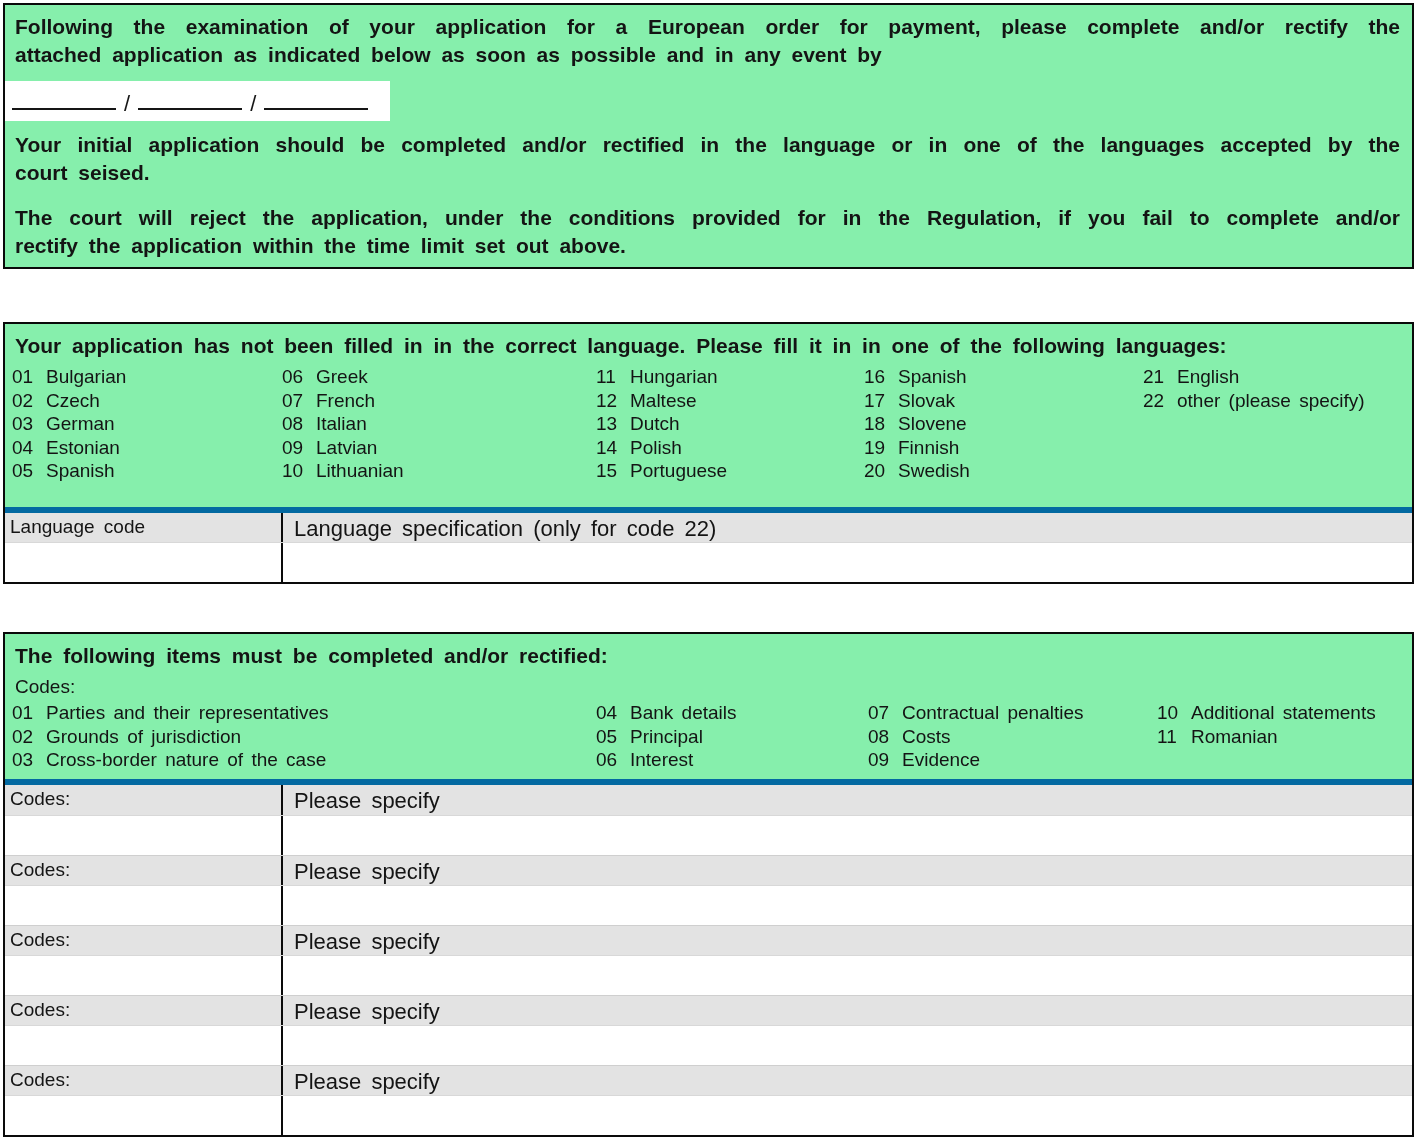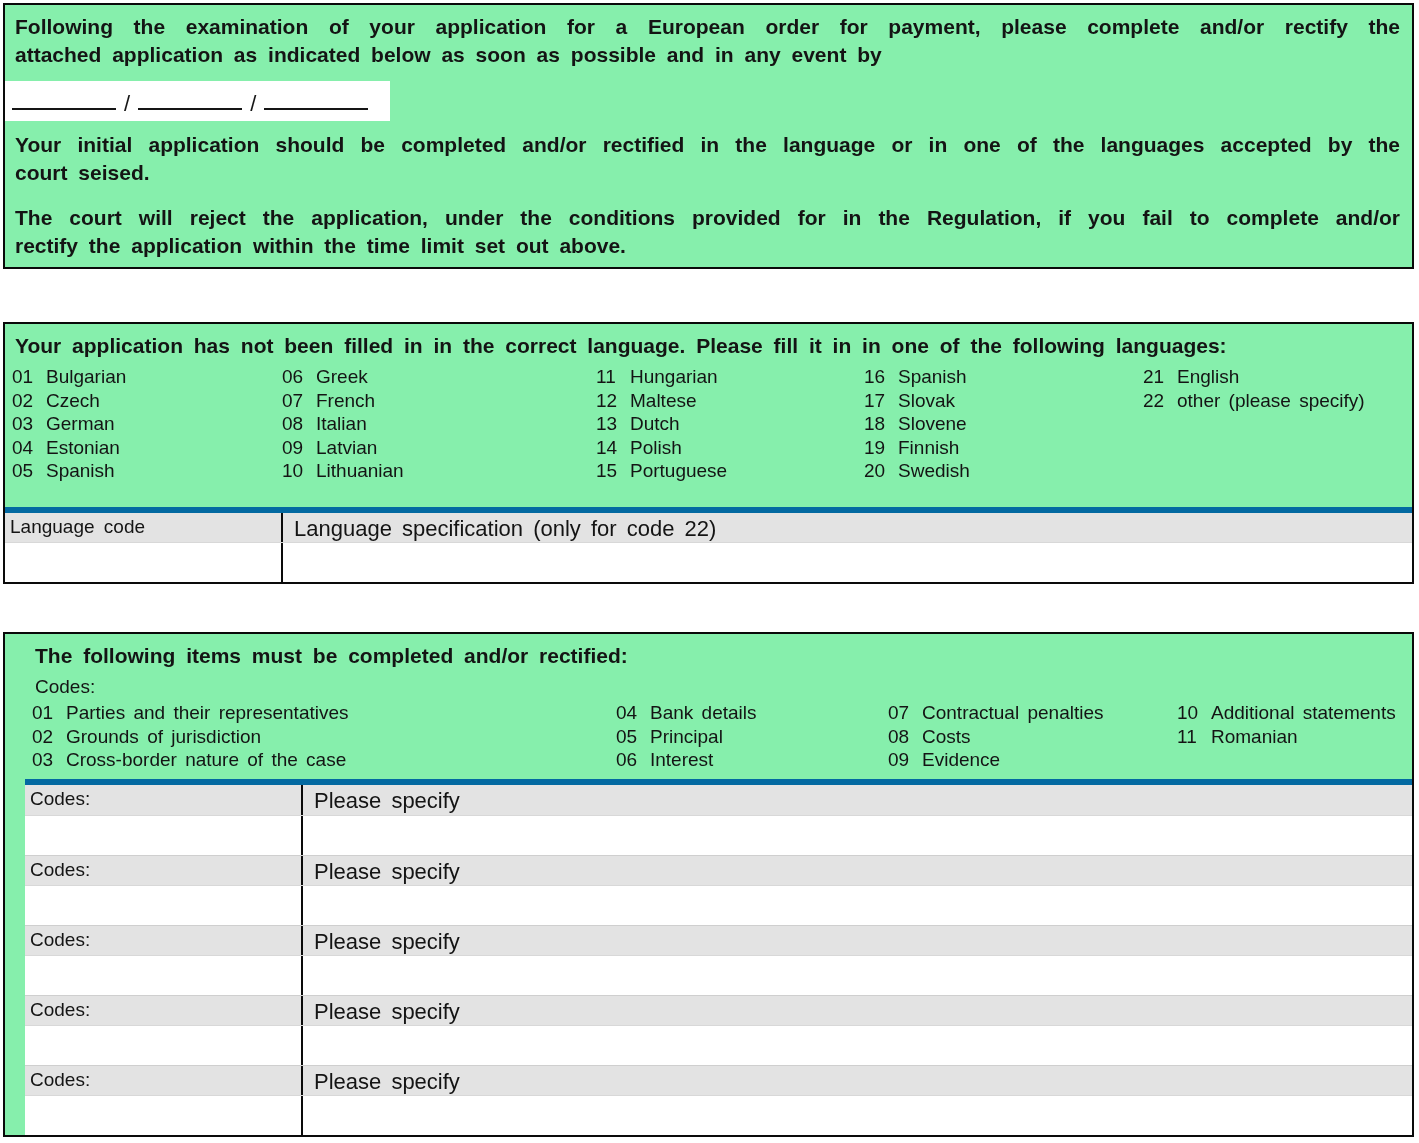--- a/index.html
+++ b/index.html
@@ -45,21 +45,21 @@
   .li .code { display:inline-block; min-width:25px; margin-right:9px; }
 
   .table2, .table3 { border-top:6px solid #0369a1; }
   .trow { display:flex; }
   .trow .cl { width:278px; border-right:2px solid #0a0a0a; padding:3px 0 0 5px; font-size:19px; word-spacing:4px; }
   .trow .cr { flex:1; padding:3px 0 0 11px; font-size:22px; word-spacing:4px; }
   .hrow  { background:#e3e3e3; height:29px; }
   .wrow  { background:#ffffff; height:40px; border-top:1px solid #d8d8d8; }
 
   
-  .sec3 { margin-top:48px;padding-left:20px; }
+  .sec3 { margin-top:48px; }
   .sec3-head { position:relative; height:145px; }
   .codes-label { position:absolute; top:42px; left:10px; font-size:19px; word-spacing:3px; }
   .code-cols { position:absolute; top:67px; left:0; right:0; height:72px; }
   .table3 .grow { background:#e3e3e3; height:30px; }
   .table3 .grow + .wrow { border-top:1px solid #d8d8d8; }
   .table3 .wrow + .grow { border-top:1px solid #cfcfcf; height:30px; }
 </style>
 </head>
 <body>
 

